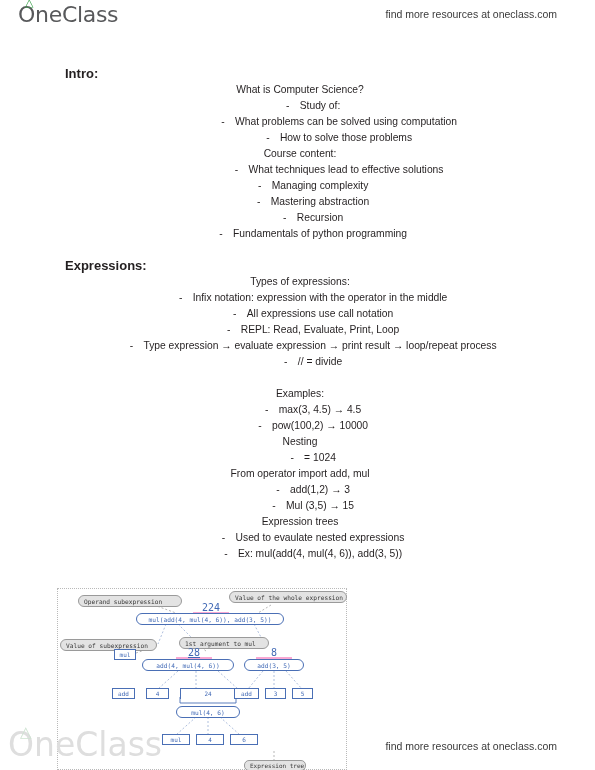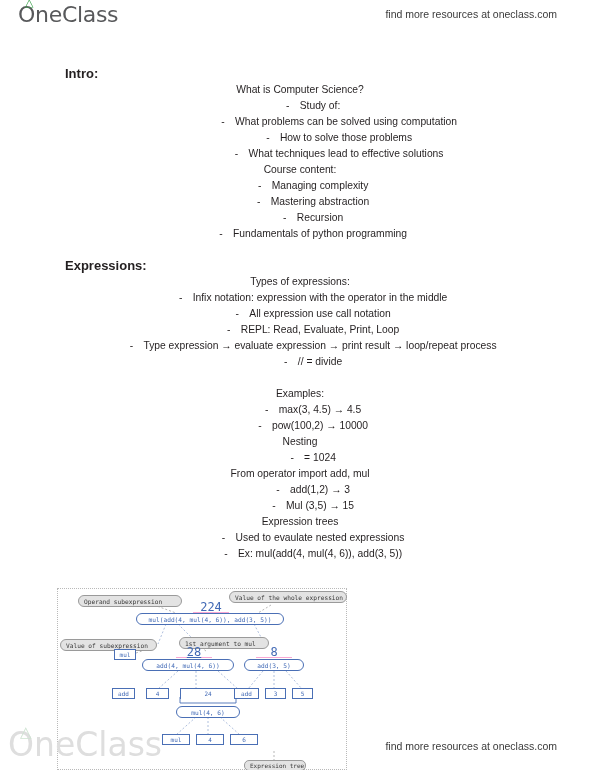--- a/index.html
+++ b/index.html
@@ -145,25 +145,25 @@
   
   .leafbox {
     border: 1.2px solid #4a6fb5;
     background: #ffffff;
     font-size: 6px;
     line-height: 10px;
     height: 11px;
   }
   
   .val {
-    font-size: 12px;
+    font-size: 10px;
     line-height: 9px;
     color: #2b2b2b;
     font-family: "DejaVu Sans Mono", monospace;
-    border-bottom: 1px solid #f9a8d4;
+    border-bottom: 4px solid #f9a8d4;
     text-align: center;
   }
   
   .callout {
     position: absolute;
     box-sizing: border-box;
     background: #e3e3e3;
     border: 1px solid #9a9a9a;
     border-radius: 8px;
     color: #3a3a3a;
@@ -204,33 +204,33 @@
   <div class="header-tagline">find more resources at oneclass.com</div>
 </div>
 
 <div class="notes">
 
   <div class="heading">Intro:</div>
   <div class="line">What is Computer Science?</div>
   <div class="line lvl1"><span class="dash">-</span><span>Study of:</span></div>
   <div class="line lvl2"><span class="dash">-</span><span>What problems can be solved using computation</span></div>
   <div class="line lvl2"><span class="dash">-</span><span>How to solve those problems</span></div>
+  <div class="line">Course content:</div>
   <div class="line lvl2"><span class="dash">-</span><span>What techniques lead to effective solutions</span></div>
-  <div class="line">Course content:</div>
   <div class="line lvl1"><span class="dash">-</span><span>Managing complexity</span></div>
   <div class="line lvl1"><span class="dash">-</span><span>Mastering abstraction</span></div>
   <div class="line lvl1"><span class="dash">-</span><span>Recursion</span></div>
   <div class="line lvl1"><span class="dash">-</span><span>Fundamentals of python programming</span></div>
 
   <div class="spacer"></div>
 
   <div class="heading">Expressions:</div>
   <div class="line">Types of expressions:</div>
   <div class="line lvl1"><span class="dash">-</span><span>Infix notation: expression with the operator in the middle</span></div>
-  <div class="line lvl1"><span class="dash">-</span><span>All expression use call notation</span></div>
+  <div class="line lvl1"><span class="dash">-</span><span>All expressions use call notation</span></div>
   <div class="line lvl1"><span class="dash">-</span><span>REPL: Read, Evaluate, Print, Loop</span></div>
   <div class="line lvl1"><span class="dash">-</span><span>Type expression → evaluate expression → print result → loop/repeat process</span></div>
   <div class="line lvl1"><span class="dash">-</span><span>// = divide</span></div>
   <div class="line">&nbsp;</div>
   <div class="line">Examples:</div>
   <div class="line lvl1"><span class="dash">-</span><span>max(3, 4.5) → 4.5</span></div>
   <div class="line lvl1"><span class="dash">-</span><span>pow(100,2) → 10000</span></div>
   <div class="line">Nesting</div>
   <div class="line lvl1"><span class="dash">-</span><span>= 1024</span></div>
   <div class="line">From operator import add, mul</div>

